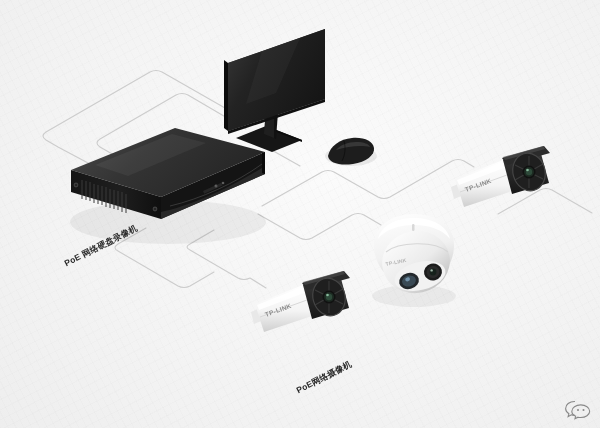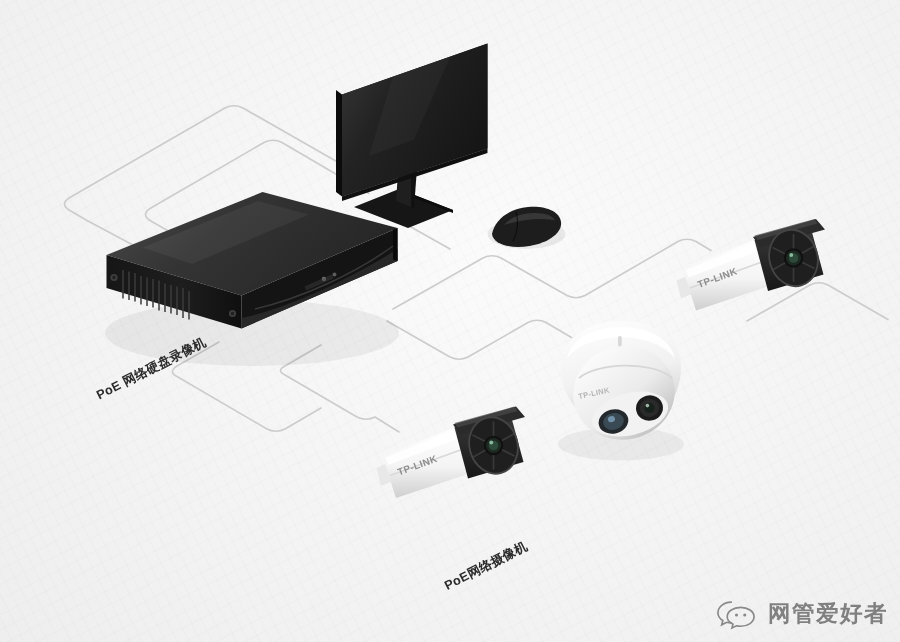--- a/index.html
+++ b/index.html
@@ -318,16 +318,15 @@
       <g fill="none" stroke="#4a4a4a" stroke-width="1.6" stroke-linecap="round">
         <path d="M15 5 C7.5 5 2 9.8 2 15.2 C2 18.3 3.9 21 6.8 22.8 L5.6 27 L10.4 24.5
                  C11.9 24.9 13.4 25.1 15 25.1"></path>
         <path d="M24 10 C31 10 37 14 37 19.2 C37 24.4 31 28.4 24 28.4
                  C22.6 28.4 21.2 28.2 20 27.9 L15.6 30 L16.6 26.4
                  C13 24.8 11 22.2 11 19.2 C11 14 17 10 24 10 Z"></path>
       </g>
       <circle cx="20" cy="17.5" r="1.5" fill="#4a4a4a"></circle>
       <circle cx="28" cy="17.5" r="1.5" fill="#4a4a4a"></circle>
     </svg>
-    <span class="wm-text">网管爱好者</span>
   </div>
 
 </div>
 
 </body></html>

